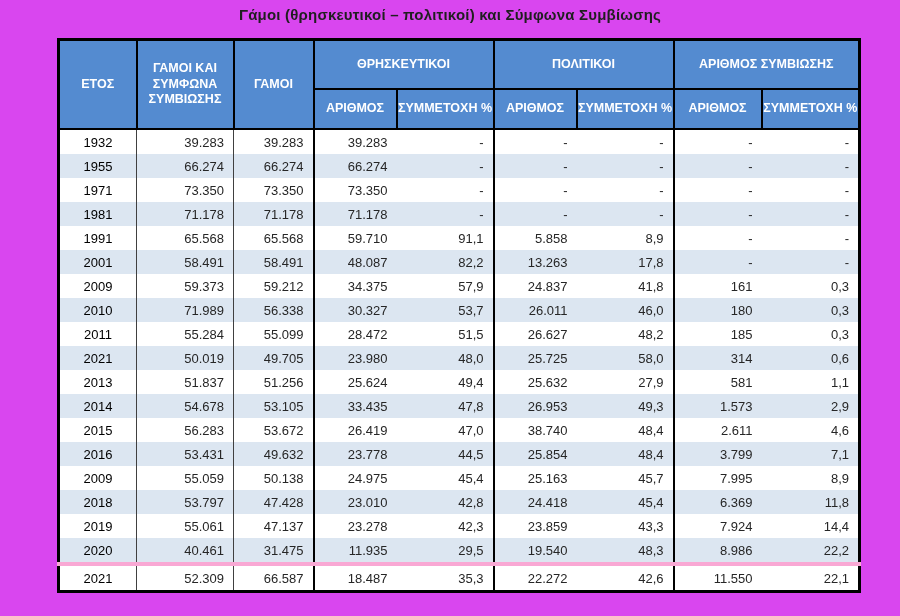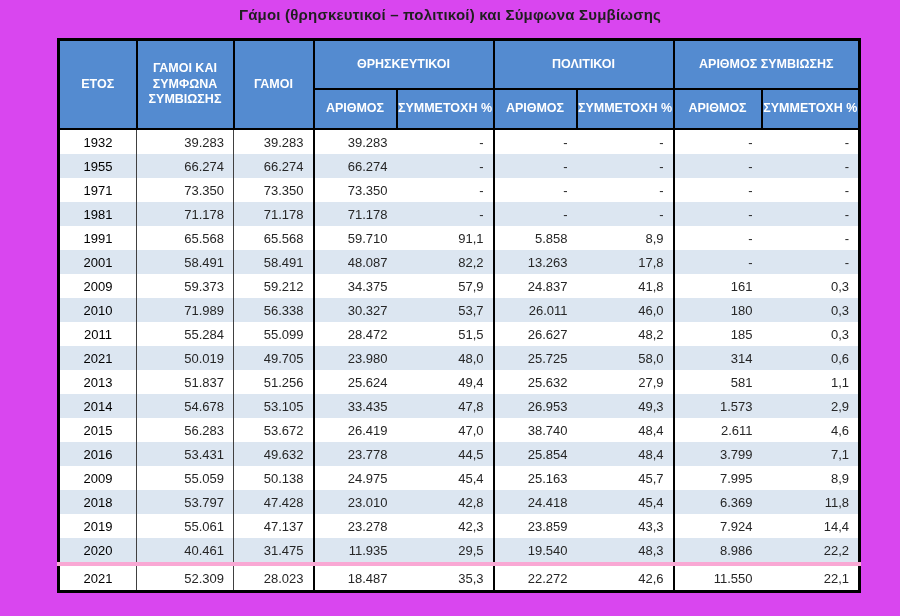--- a/index.html
+++ b/index.html
@@ -300,21 +300,21 @@
           <td class="c3">11.935</td>
           <td class="c4">29,5</td>
           <td class="c5">19.540</td>
           <td class="c6">48,3</td>
           <td class="c7">8.986</td>
           <td class="c8">22,2</td>
         </tr>
         <tr class="last-row">
           <td class="c0">2021</td>
           <td class="c1">52.309</td>
-          <td class="c2">28.023</td>
+          <td class="c2">66.587</td>
           <td class="c3">18.487</td>
           <td class="c4">35,3</td>
           <td class="c5">22.272</td>
           <td class="c6">42,6</td>
           <td class="c7">11.550</td>
           <td class="c8">22,1</td>
         </tr>
       </tbody>
   </table>
 </div>

